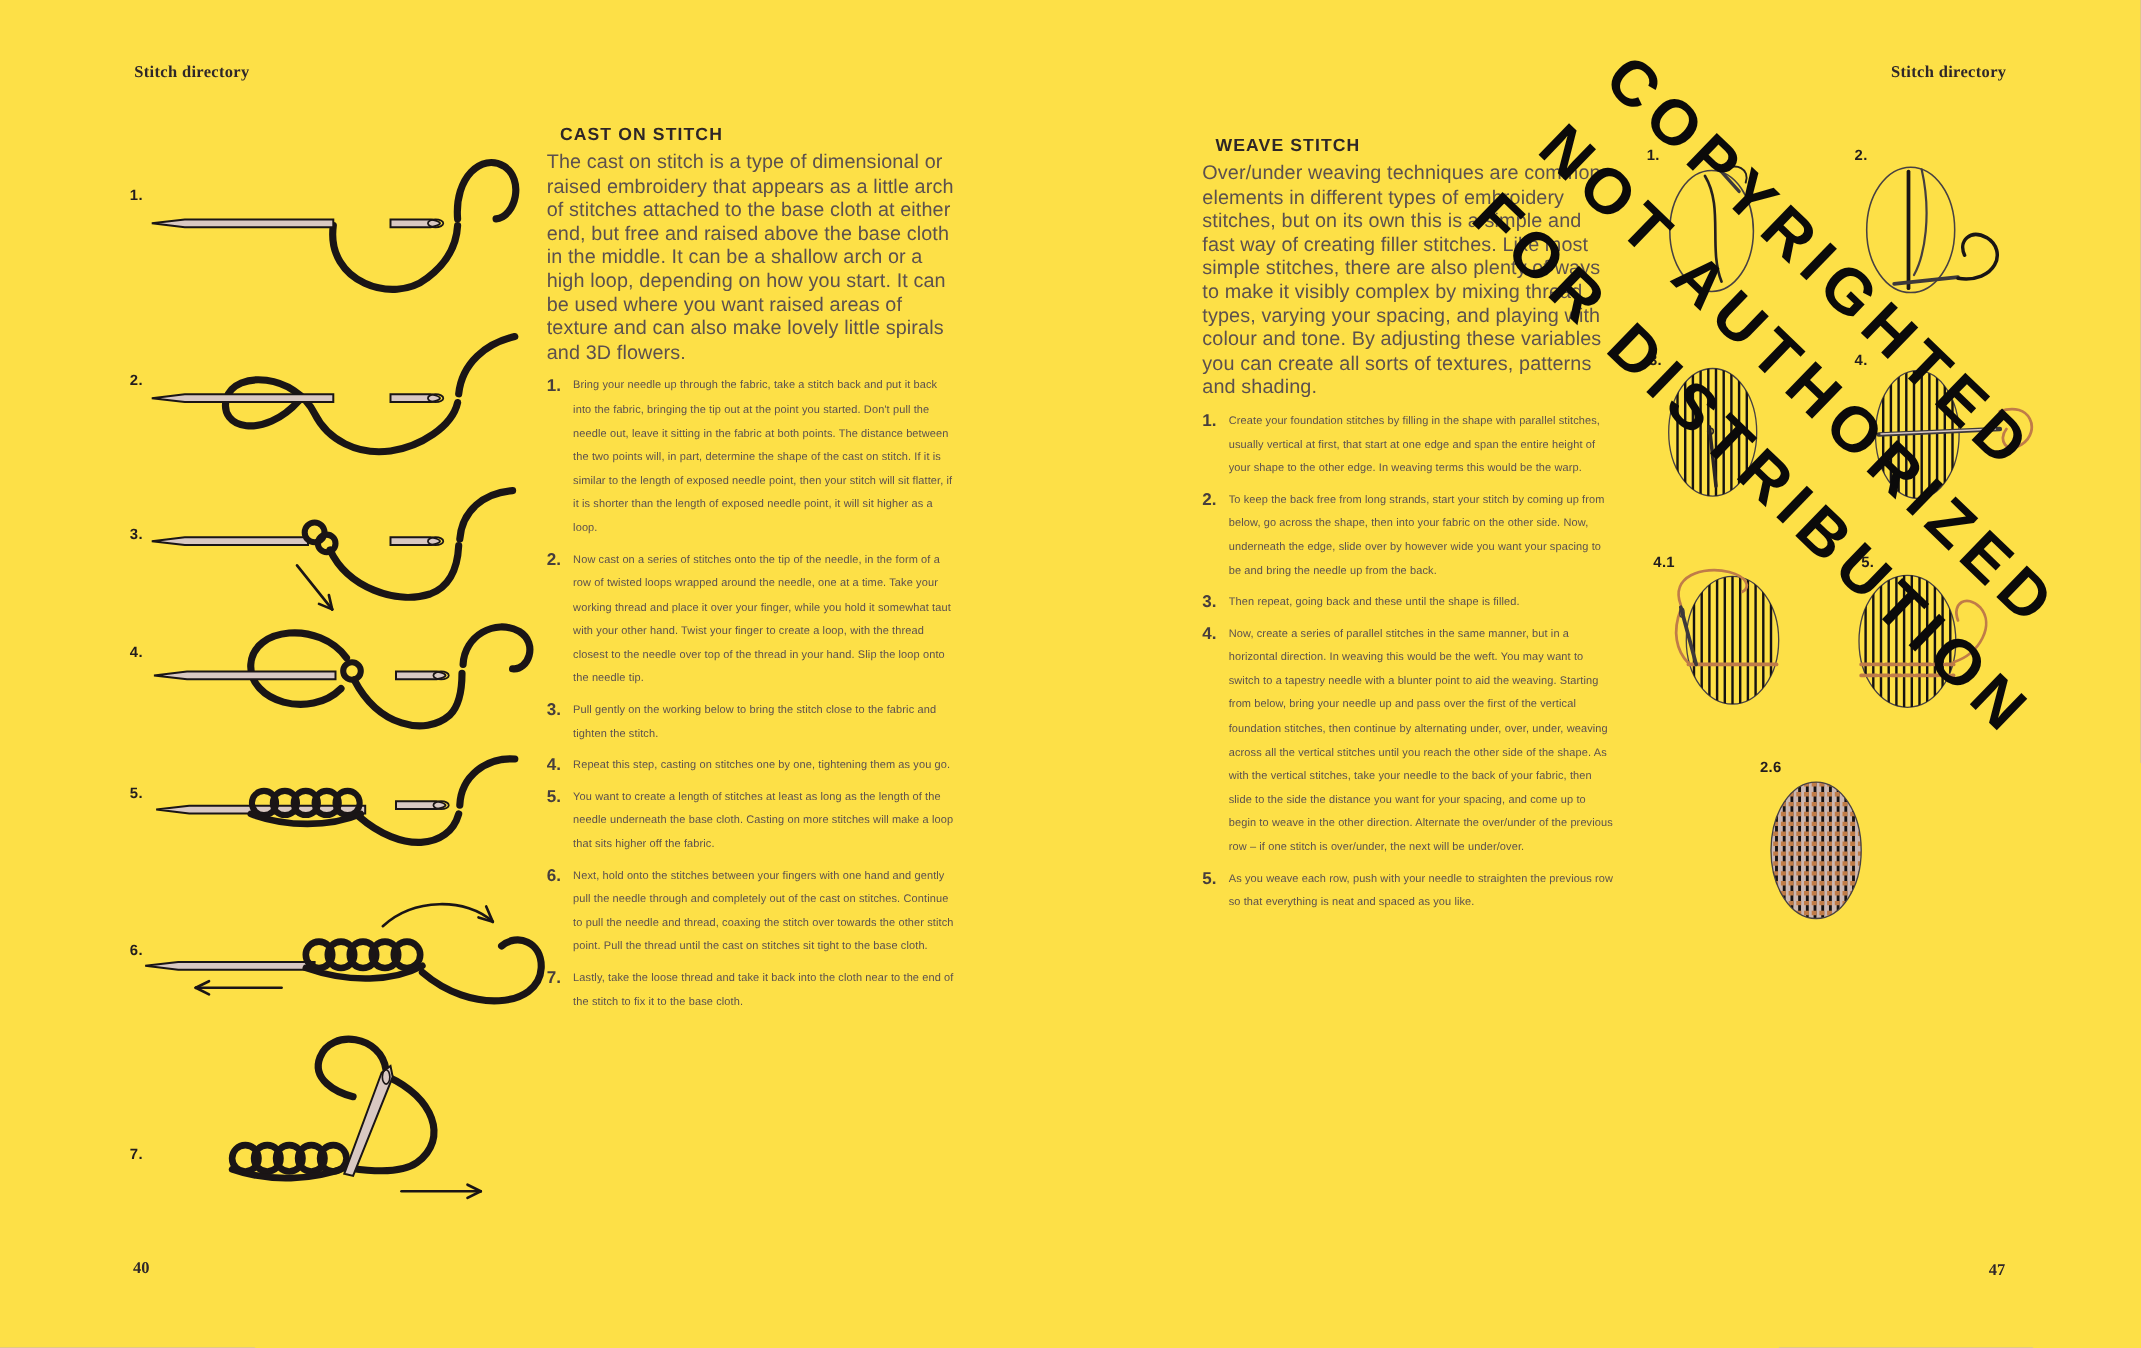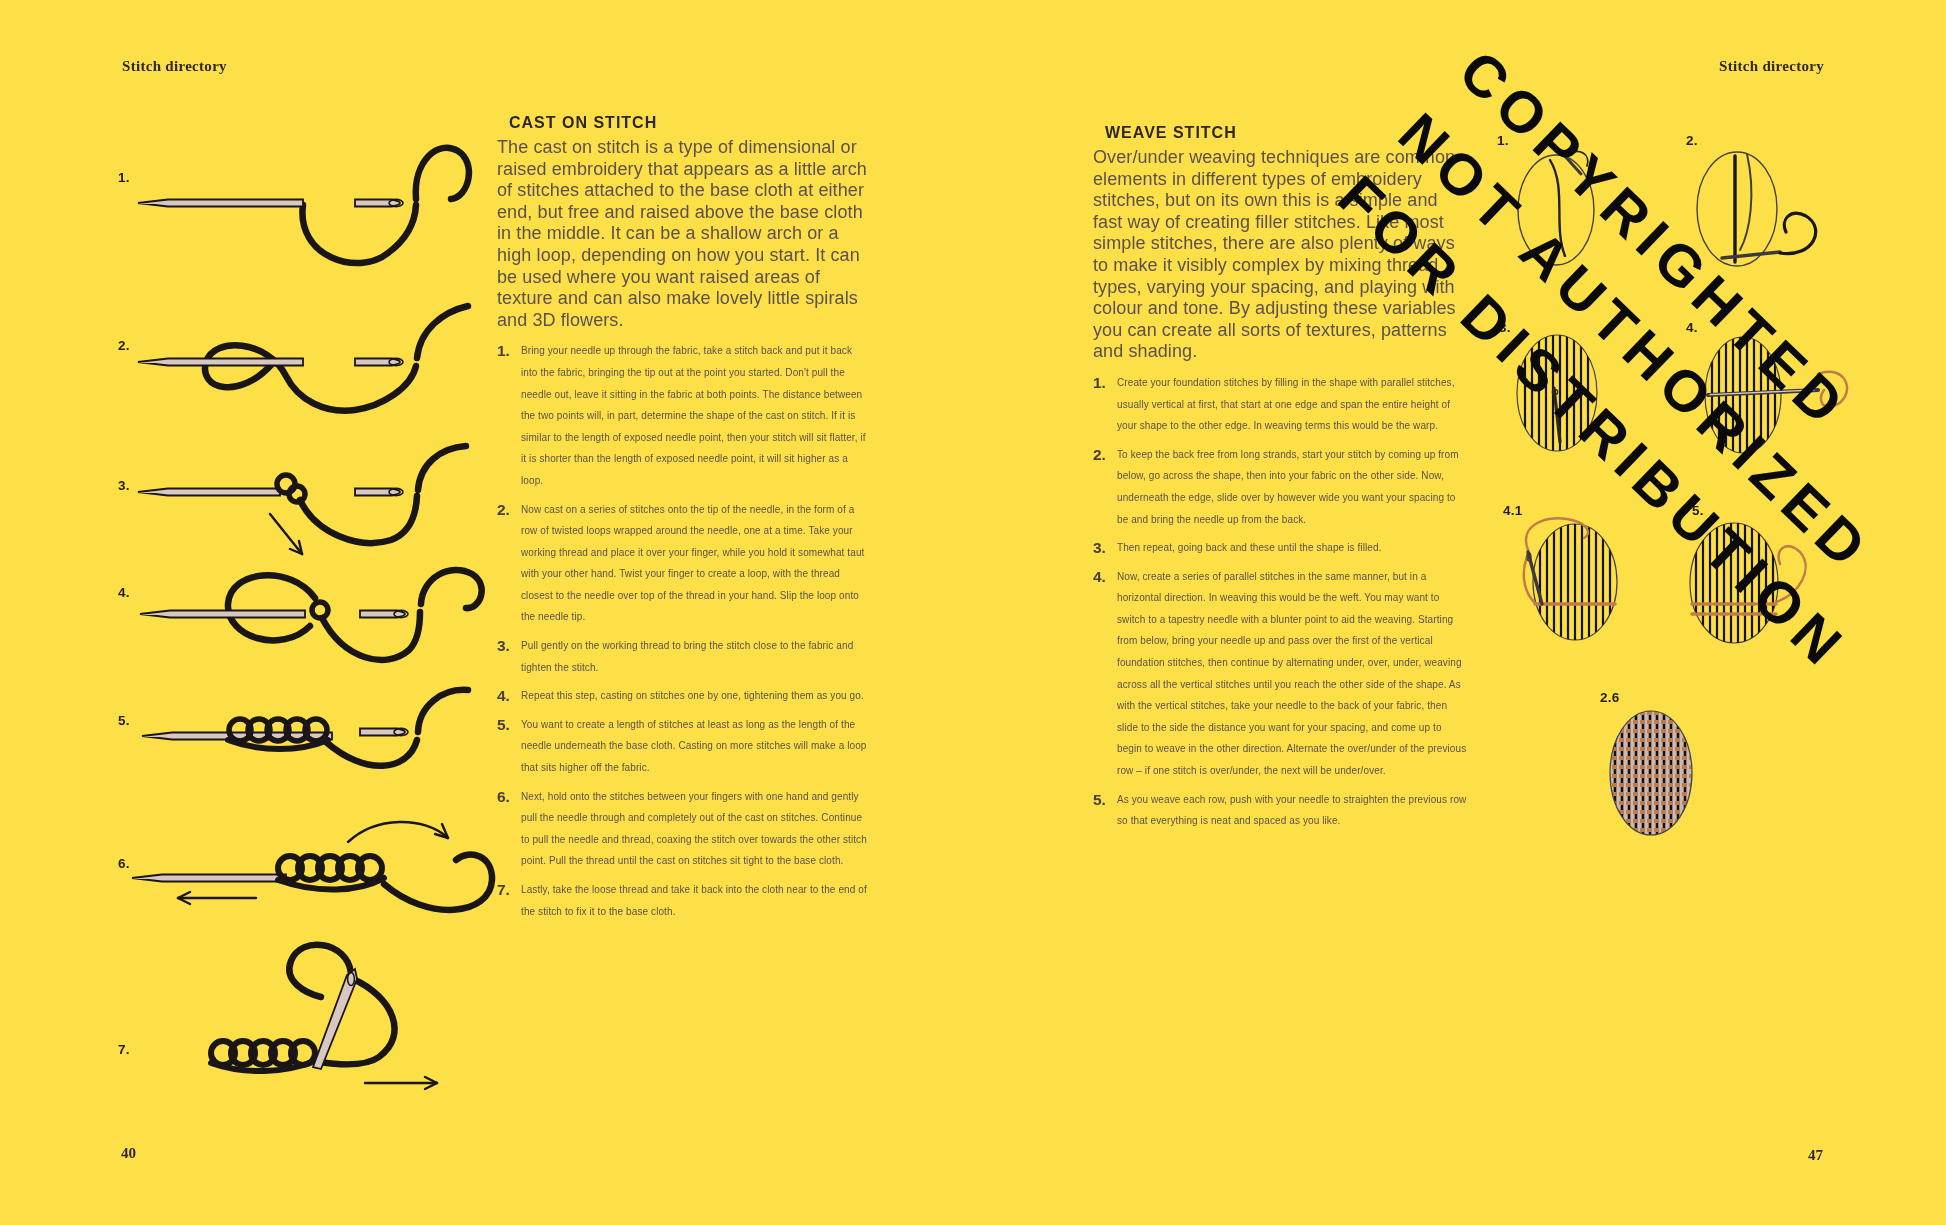--- a/index.html
+++ b/index.html
@@ -56,21 +56,21 @@
       <div class="step">
           <span class="step-num">1.</span>
           <div class="step-text">Bring your needle up through the fabric, take a stitch back and put it back into the fabric, bringing the tip out at the point you started. Don't pull the needle out, leave it sitting in the fabric at both points. The distance between the two points will, in part, determine the shape of the cast on stitch. If it is similar to the length of exposed needle point, then your stitch will sit flatter, if it is shorter than the length of exposed needle point, it will sit higher as a loop.</div>
         </div>
       <div class="step">
           <span class="step-num">2.</span>
           <div class="step-text">Now cast on a series of stitches onto the tip of the needle, in the form of a row of twisted loops wrapped around the needle, one at a time. Take your working thread and place it over your finger, while you hold it somewhat taut with your other hand. Twist your finger to create a loop, with the thread closest to the needle over top of the thread in your hand. Slip the loop onto the needle tip.</div>
         </div>
       <div class="step">
           <span class="step-num">3.</span>
-          <div class="step-text">Pull gently on the working thread to bring the stitch close to the fabric and tighten the stitch.</div>
+          <div class="step-text">Pull gently on the working below to bring the stitch close to the fabric and tighten the stitch.</div>
         </div>
       <div class="step">
           <span class="step-num">4.</span>
           <div class="step-text">Repeat this step, casting on stitches one by one, tightening them as you go.</div>
         </div>
       <div class="step">
           <span class="step-num">5.</span>
           <div class="step-text">You want to create a length of stitches at least as long as the length of the needle underneath the base cloth. Casting on more stitches will make a loop that sits higher off the fabric.</div>
         </div>
       <div class="step">

